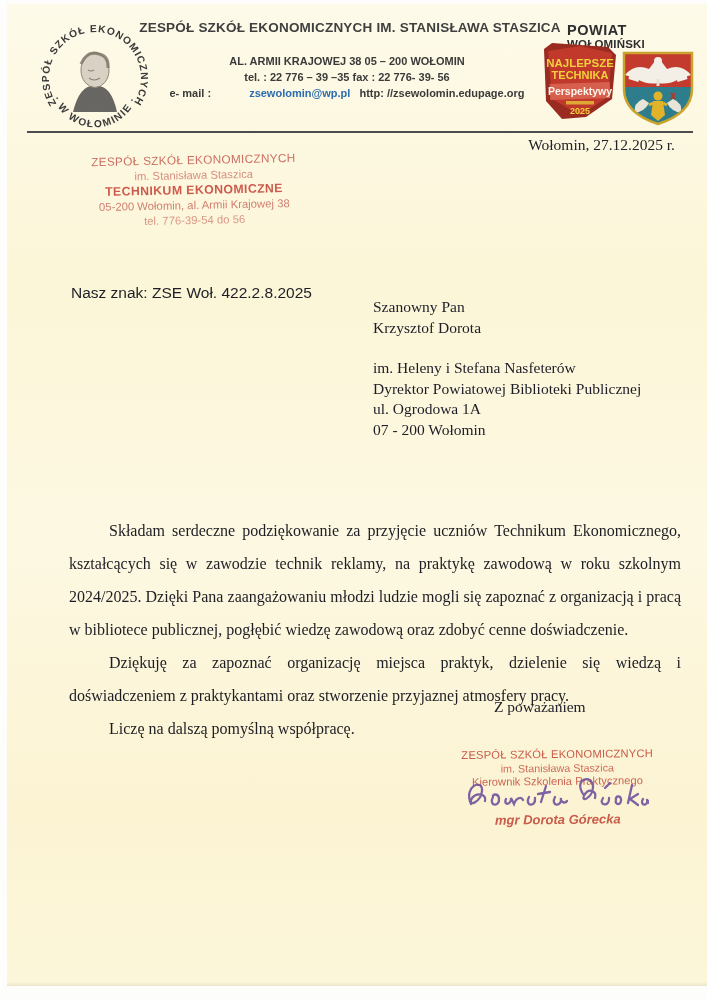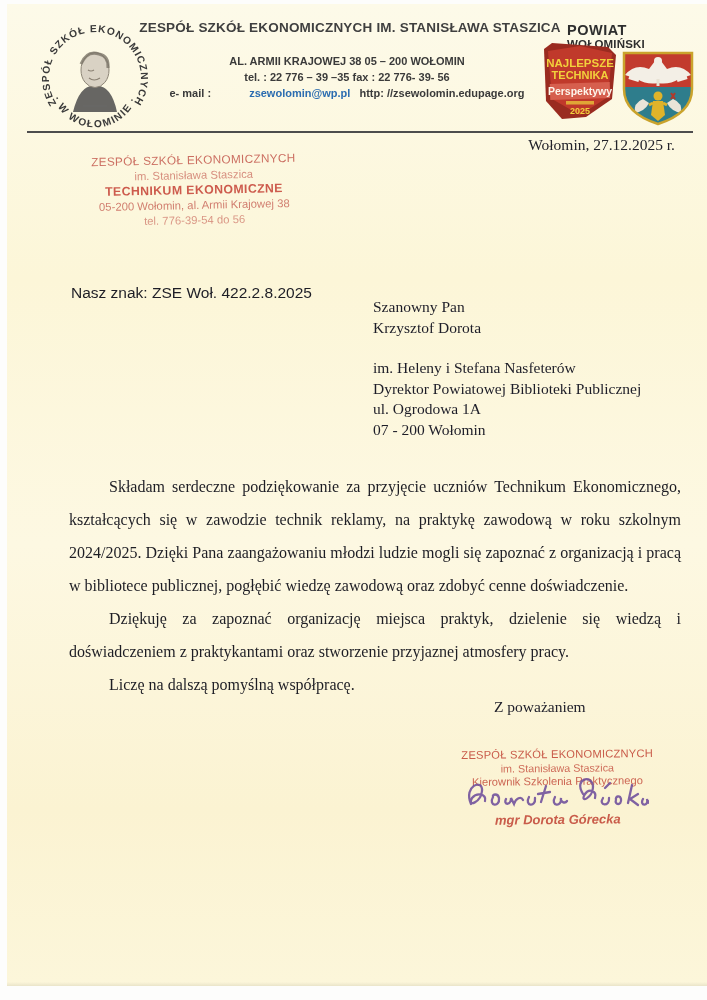--- a/index.html
+++ b/index.html
@@ -35,21 +35,21 @@
   .stamp-top .s4{font-size:11.3px;opacity:.75;}
   .stamp-top .s5{font-size:11.3px;opacity:.6;}
 
   .reference{position:absolute;left:64px;top:240px;font-family:Liberation Sans, sans-serif;
         font-size:15.5px;color:#1e1e26;margin-top:40px;}
 
   .addressee{position:absolute;left:366px;top:293px;font-family:"Liberation Serif",serif;
         font-size:15.5px;font-weight:normal;color:#1d1d28;line-height:20.5px;}
   .addressee .gap{height:20px;}
 
-  .body-text{position:absolute;left:62px;top:466px;width:612px;
+  .body-text{position:absolute;left:62px;top:510px;width:612px;
         font-family:"Liberation Serif",serif;font-size:16px;color:#1d1d24;
         line-height:33px;text-align:justify;}
   .body-text p{margin:0;text-indent:40px;}
 
   .closing{position:absolute;left:487px;top:694px;font-family:"Liberation Serif",serif;
         font-size:15.5px;color:#22222c;}
 
   
   .stamp-sig{position:absolute;left:438px;top:744px;width:225px;text-align:center;
         color:#c44c3c;line-height:13.5px;transform:rotate(-.6deg);}

